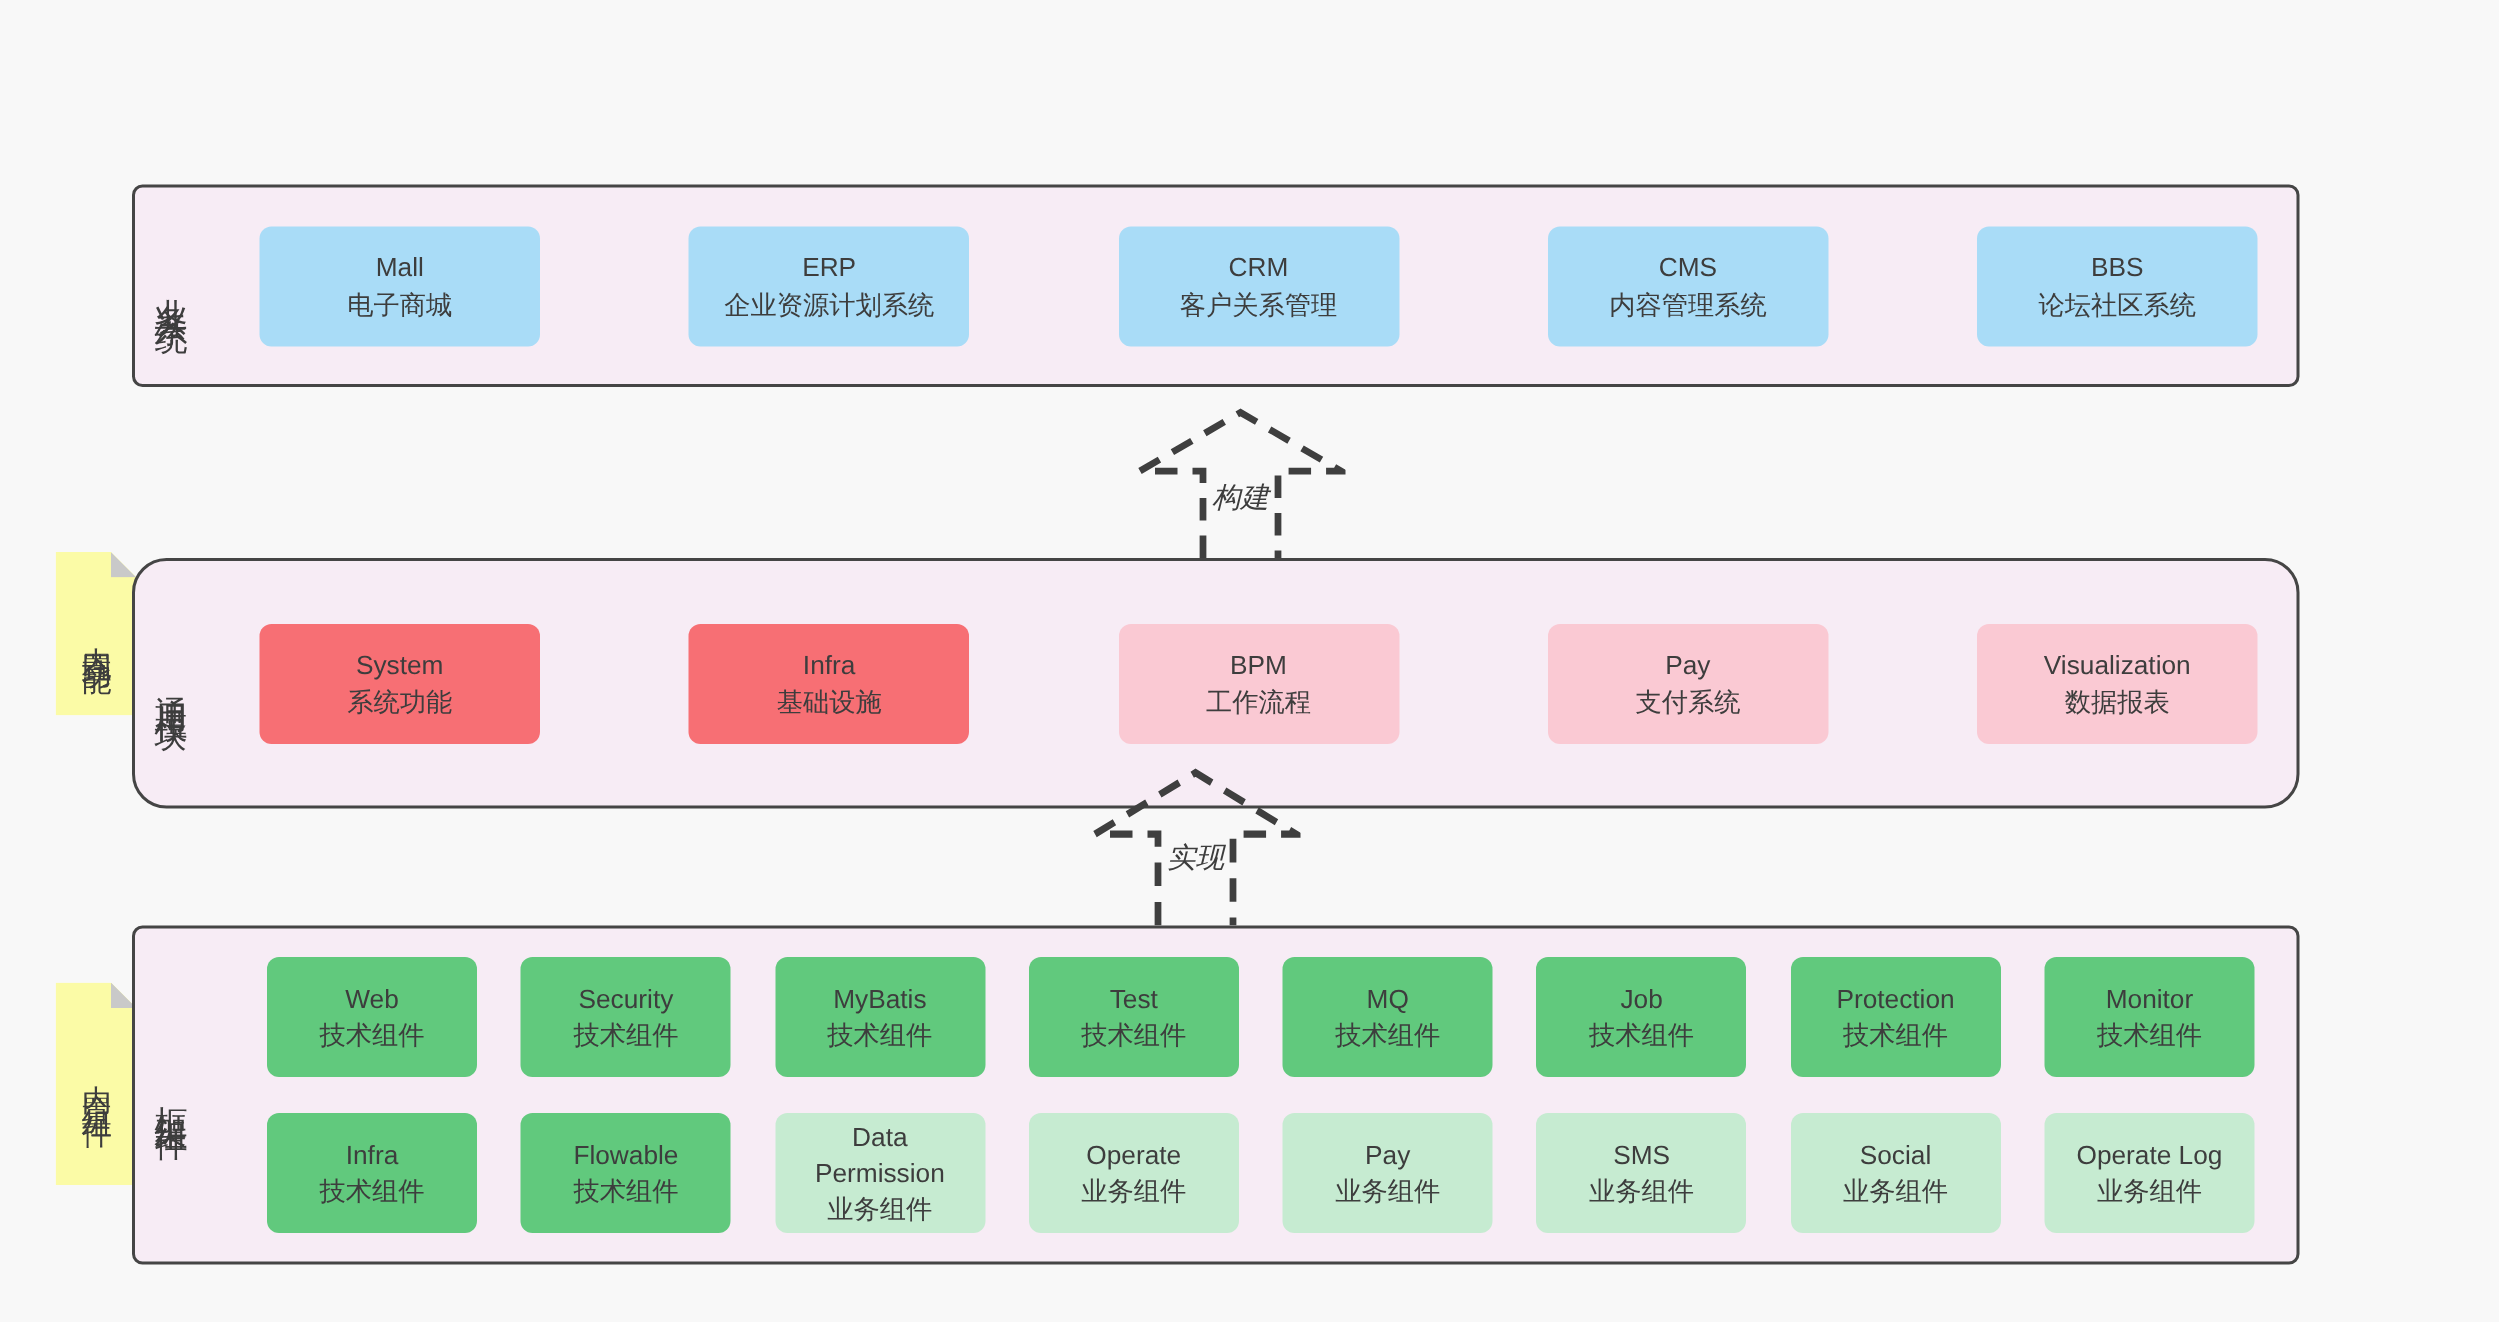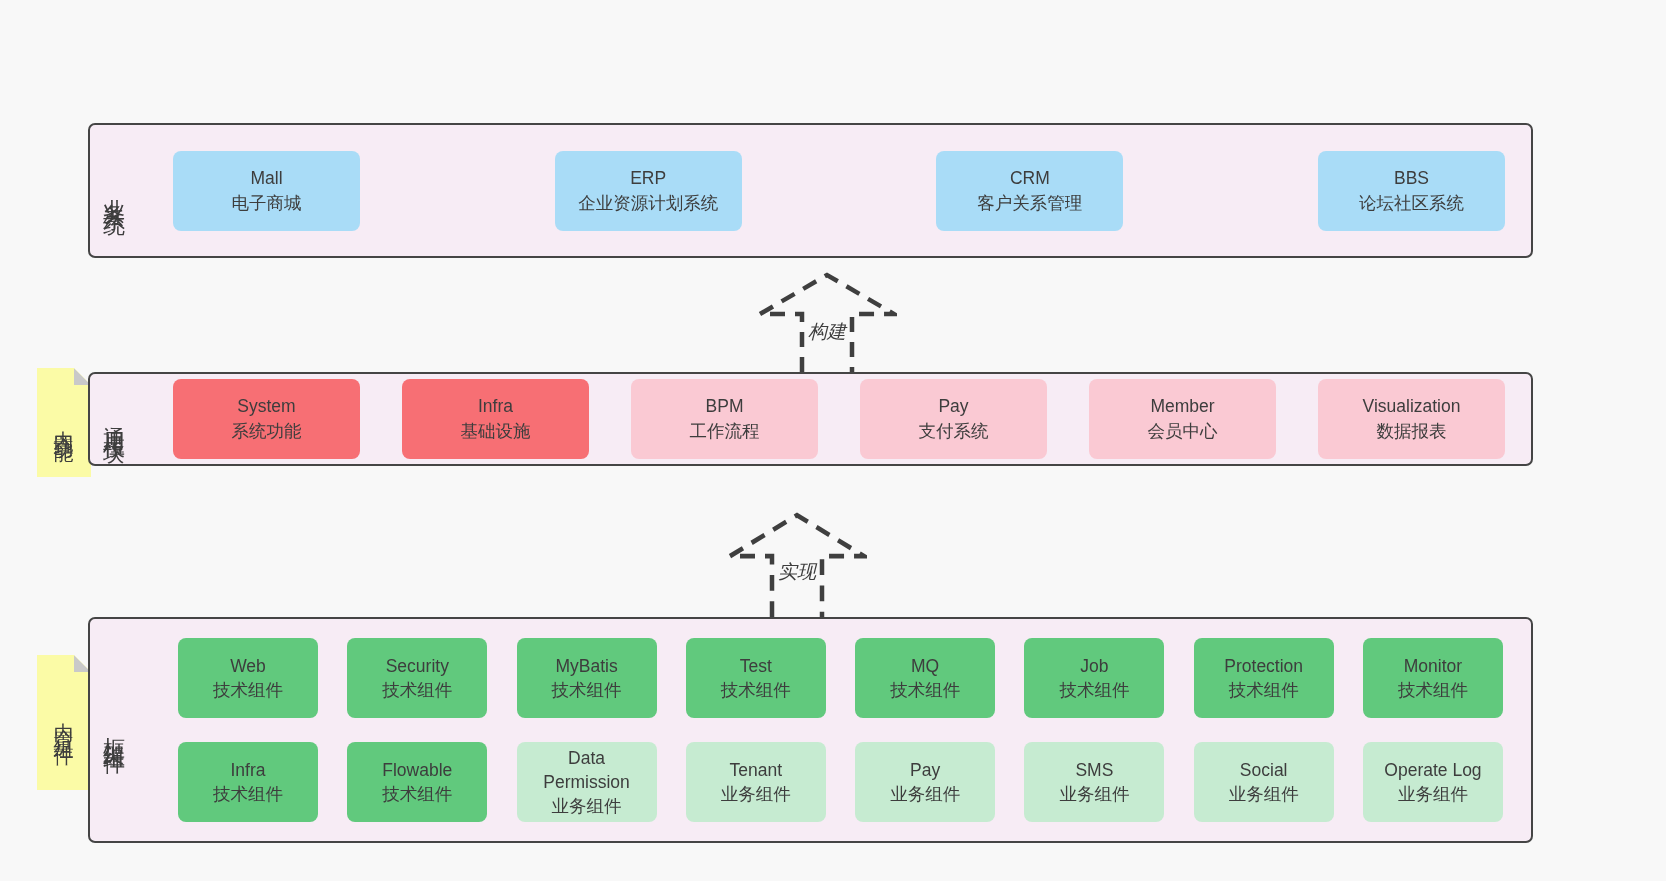--- a/index.html
+++ b/index.html
@@ -15,21 +15,21 @@
     font-family:"Liberation Sans","DejaVu Sans",sans-serif;
     color:var(--text);
   }
   .panel{
     position:absolute;left:88px;width:1445px;box-sizing:border-box;
     background:var(--panel-bg);
     border:2px solid var(--panel-border);
     border-radius:7px;z-index:1;
   }
   .panel-top{top:123px;height:135px;}
-  .panel-mid{top:372px;height:94px;}
+  .panel-mid{top:372px;height:167px;border-radius:23px;}
   .panel-bottom{top:617px;height:226px;}
   .vlabel{
     position:absolute;left:13px;top:50%;transform:translateY(-50%);
     writing-mode:vertical-rl;text-orientation:upright;
     font-size:22px;letter-spacing:5px;line-height:1;color:var(--text);
     white-space:nowrap;
   }
   .boxrow{
     position:absolute;left:55px;right:26px;top:50%;transform:translateY(-50%);
     display:flex;justify-content:space-between;align-items:center;padding-left:28px;
@@ -105,20 +105,24 @@
         </div>
         <div class="box blue">
           <div>ERP</div>
           <div>企业资源计划系统</div>
         </div>
         <div class="box blue">
           <div>CRM</div>
           <div>客户关系管理</div>
         </div>
         <div class="box blue">
+          <div>CMS</div>
+          <div>内容管理系统</div>
+        </div>
+        <div class="box blue">
           <div>BBS</div>
           <div>论坛社区系统</div>
         </div>
       </div>
   </section>
 
   <div class="arrow arrow-1">
     <svg viewBox="0 0 140 100" preserveAspectRatio="none">
       <path d="M45,100 L45,42 L3,42 L70,3 L137,42 L95,42 L95,100"></path>
     </svg>
@@ -138,24 +142,20 @@
         </div>
         <div class="box pink">
           <div>BPM</div>
           <div>工作流程</div>
         </div>
         <div class="box pink">
           <div>Pay</div>
           <div>支付系统</div>
         </div>
         <div class="box pink">
-          <div>Member</div>
-          <div>会员中心</div>
-        </div>
-        <div class="box pink">
           <div>Visualization</div>
           <div>数据报表</div>
         </div>
       </div>
   </section>
 
   <div class="arrow arrow-2">
     <svg viewBox="0 0 140 100" preserveAspectRatio="none">
       <path d="M45,100 L45,42 L3,42 L70,3 L137,42 L95,42 L95,100"></path>
     </svg>
@@ -206,21 +206,21 @@
           </div>
           <div class="box green">
             <div>Flowable</div>
             <div>技术组件</div>
           </div>
           <div class="box green-light">
             <div>Data Permission</div>
             <div>业务组件</div>
           </div>
           <div class="box green-light">
-            <div>Tenant</div>
+            <div>Operate</div>
             <div>业务组件</div>
           </div>
           <div class="box green-light">
             <div>Pay</div>
             <div>业务组件</div>
           </div>
           <div class="box green-light">
             <div>SMS</div>
             <div>业务组件</div>
           </div>

